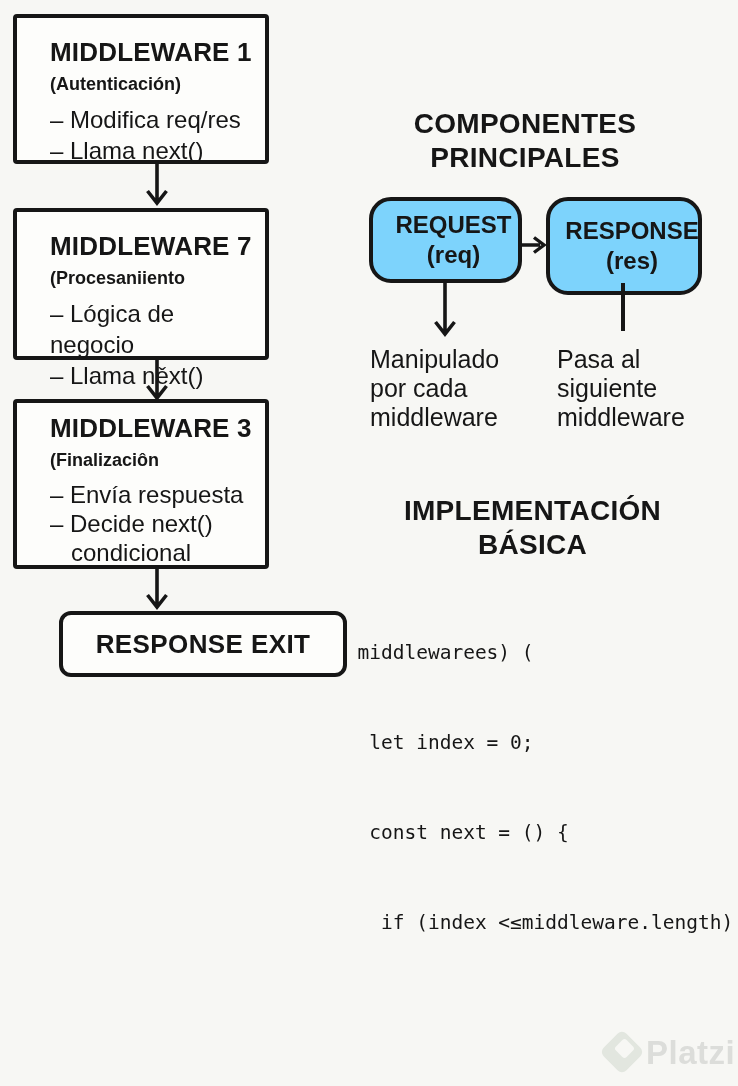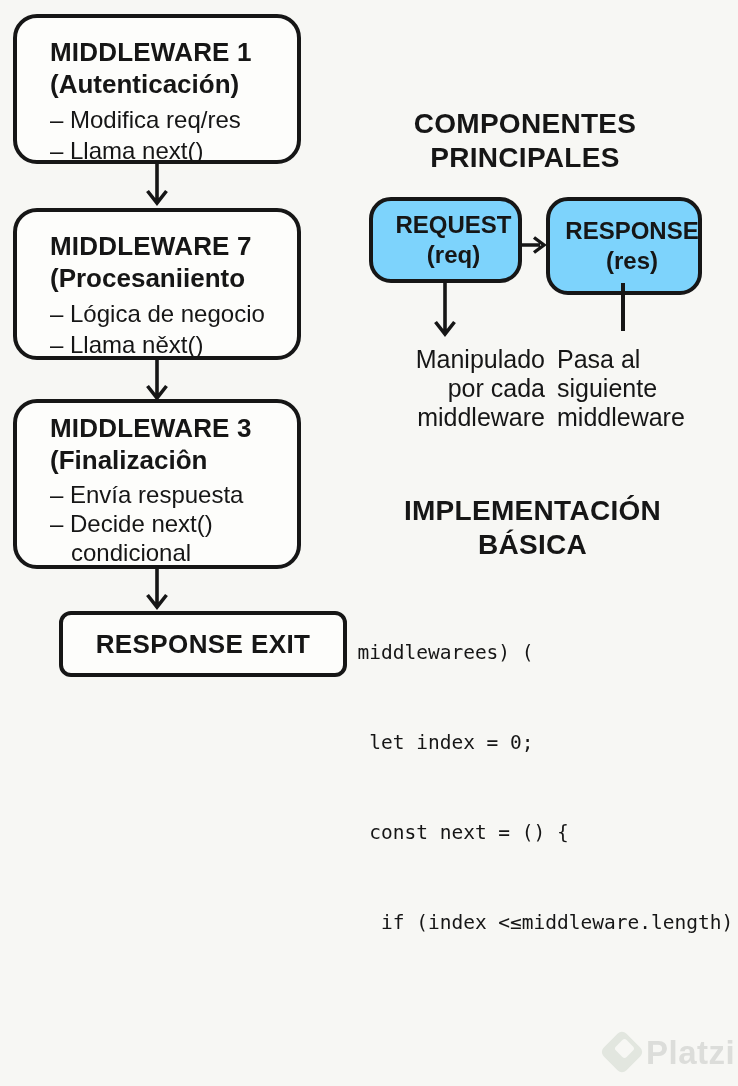--- a/index.html
+++ b/index.html
@@ -4,26 +4,26 @@
 <style>
   * { margin:0; padding:0; box-sizing:border-box; }
   html,body { background:#e9e9e9; }
   .canvas {
     position:relative; width:738px; height:1086px; margin:0 auto;
     background:#f7f7f4; overflow:hidden;
     font-family:"Liberation Sans", sans-serif; color:#161616;
   }
   
   .fbox {
-    position:absolute; left:13px; width:288px;
-    background:#fdfdfb; border:4px solid #161616; border-radius:24px;
+    position:absolute; left:13px; width:256px;
+    background:#fdfdfb; border:4px solid #161616; border-radius:4px;
     padding:18px 8px 0 33px;
   }
   .fbox .t { font-weight:bold; font-size:26px; line-height:32px; letter-spacing:.2px; }
-  .fbox .s { font-weight:bold; font-size:26px; line-height:32px; }
+  .fbox .s { font-weight:bold; font-size:18px; line-height:32px; }
   .fbox .items { margin-top:4px; font-size:24px; line-height:31px; }
   .fbox.tight { padding-top:9px; }
   .fbox.tight .items { margin-top:4px; line-height:29px; }
   .item-cont { padding-left:21px; }
   .exit-box {
     position:absolute; left:13px; top:611px; width:288px; height:66px;
     background:#fdfdfb; border:4px solid #161616; border-radius:12px;
     display:flex; align-items:center; justify-content:center;
     font-weight:bold; font-size:26px; letter-spacing:.4px;margin-left:46px;
   }
@@ -115,21 +115,21 @@
     <div>RESPONSE</div>
     <div>(res)</div>
   </div>
 
   <svg class="arrow" style="left:432px;top:283px;" width="26" height="55" viewBox="0 0 26 55">
     <path d="M13 0 V49 M3.5 39 L13 51 L22.5 39" fill="none" stroke="#161616" stroke-width="3.6"></path>
   </svg>
 
   <div class="vline" style="left:621px;top:283px;height:48px;"></div>
 
-  <div class="caption" style="left:370px;top:345px;width:175px;text-align:right;">
+  <div class="caption" style="left:370px;top:345px;width:175px;">
     <div>Manipulado</div>
     <div>por cada</div>
     <div>middleware</div>
   </div>
 
   <div class="caption" style="left:557px;top:345px;width:175px;">
     <div>Pasa al</div>
     <div>siguiente</div>
     <div>middleware</div>
   </div>

